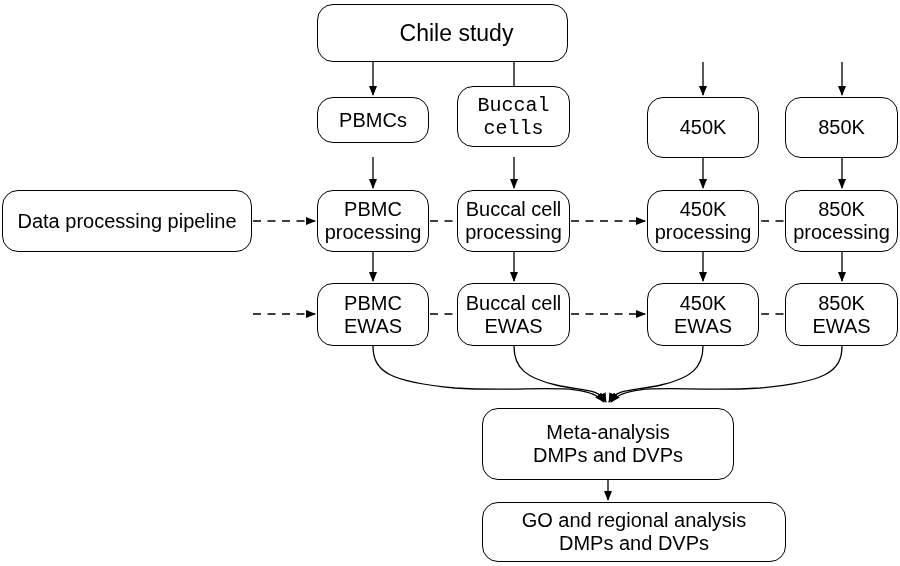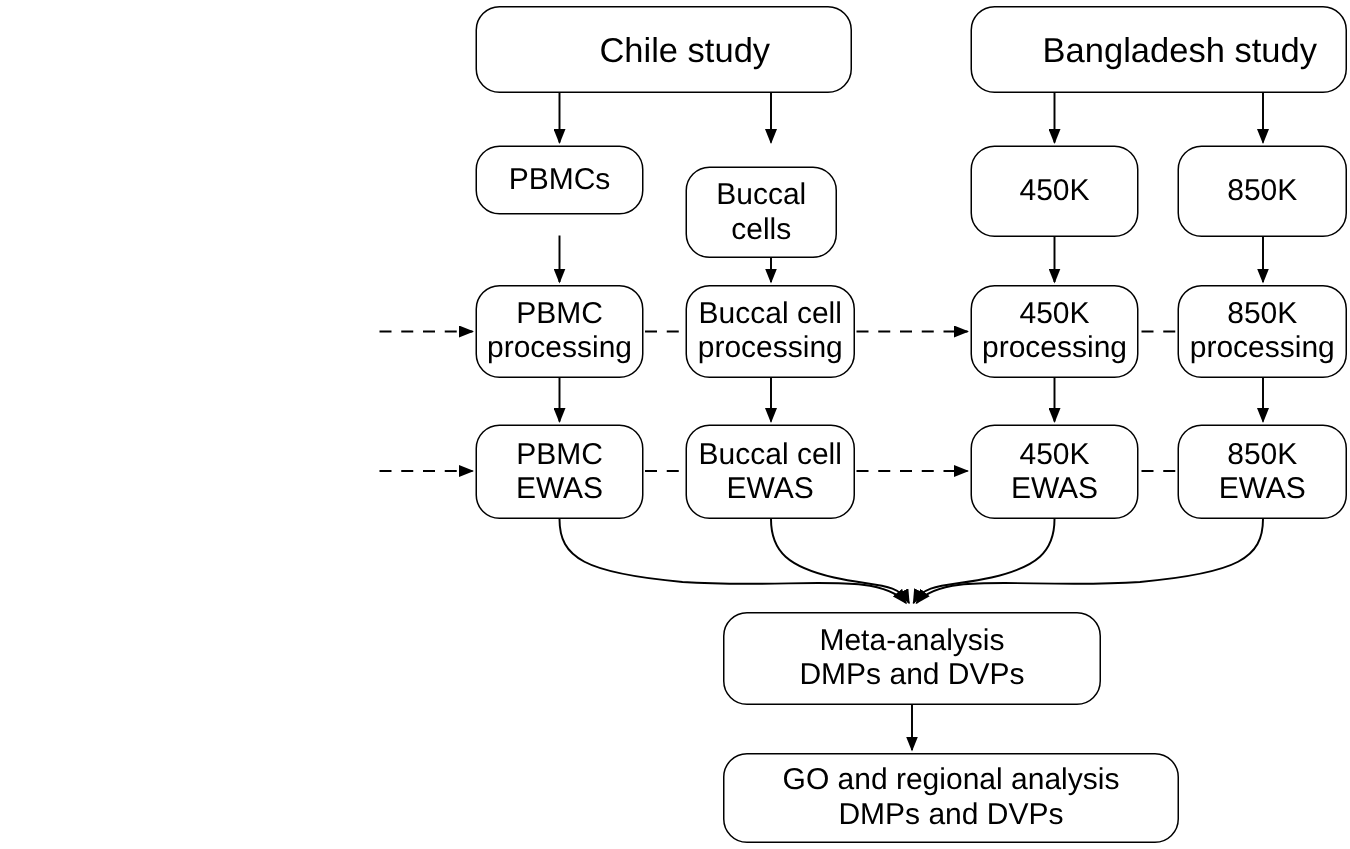--- a/index.html
+++ b/index.html
@@ -90,44 +90,44 @@
 
     <path class="edge" d="M373,346 C373,372 390,382 455,388 C530,393 586,380 604,402" marker-end="url(#arr)"></path>
     <path class="edge" d="M514,346 C514,368 526,378 556,385 C582,391 599,388 606,402" marker-end="url(#arr)"></path>
     <path class="edge" d="M703,346 C703,368 691,378 661,385 C635,391 616,388 609,402" marker-end="url(#arr)"></path>
     <path class="edge" d="M842,346 C842,372 825,382 760,388 C685,393 629,380 611,402" marker-end="url(#arr)"></path>
 
     <path class="edge" d="M608,470 V500" marker-end="url(#arr)"></path>
   </svg>
 
   <div class="node title" style="left:317px; top:4px;  width:251px; height:58px;">Chile study</div>
-  <div class="node title" style="left:647px; top:4px;  width:251px; height:58px;">Bangladesh study</div>
 
   <div class="node" style="left:317px; top:97px; width:112px; height:46px;">PBMCs</div>
-  <div class="node" style="left:457px; top:111px; width:101px; height:61px;">Buccal
+  <div class="node" style="left:457px; top:86px; width:113px; height:61px;font-family:Liberation Mono, monospace;">Buccal
 cells</div>
   <div class="node" style="left:647px; top:97px; width:112px; height:61px;">450K</div>
   <div class="node" style="left:785px; top:97px; width:113px; height:61px;">850K</div>
 
+  <div class="node" style="left:2px;   top:190px; width:250px; height:62px;">Data processing pipeline</div>
   <div class="node" style="left:317px; top:190px; width:112px; height:62px;">PBMC
 processing</div>
   <div class="node" style="left:457px; top:190px; width:113px; height:62px;">Buccal cell
 processing</div>
   <div class="node" style="left:647px; top:190px; width:112px; height:62px;">450K
 processing</div>
   <div class="node" style="left:785px; top:190px; width:113px; height:62px;">850K
 processing</div>
 
   <div class="node" style="left:317px; top:283px; width:112px; height:63px;">PBMC
 EWAS</div>
   <div class="node" style="left:457px; top:283px; width:113px; height:63px;">Buccal cell
 EWAS</div>
   <div class="node" style="left:647px; top:283px; width:112px; height:63px;">450K
 EWAS</div>
   <div class="node" style="left:785px; top:283px; width:113px; height:63px;">850K
 EWAS</div>
 
-  <div class="node" style="left:482px; top:408px; width:252px; height:62px;">Meta-analysis
+  <div class="node" style="left:482px; top:408px; width:252px; height:72px;">Meta-analysis
 DMPs and DVPs</div>
   <div class="node" style="left:482px; top:502px; width:304px; height:60px;">GO and regional analysis
 DMPs and DVPs</div>
 
 </div>
 
 </body></html>

